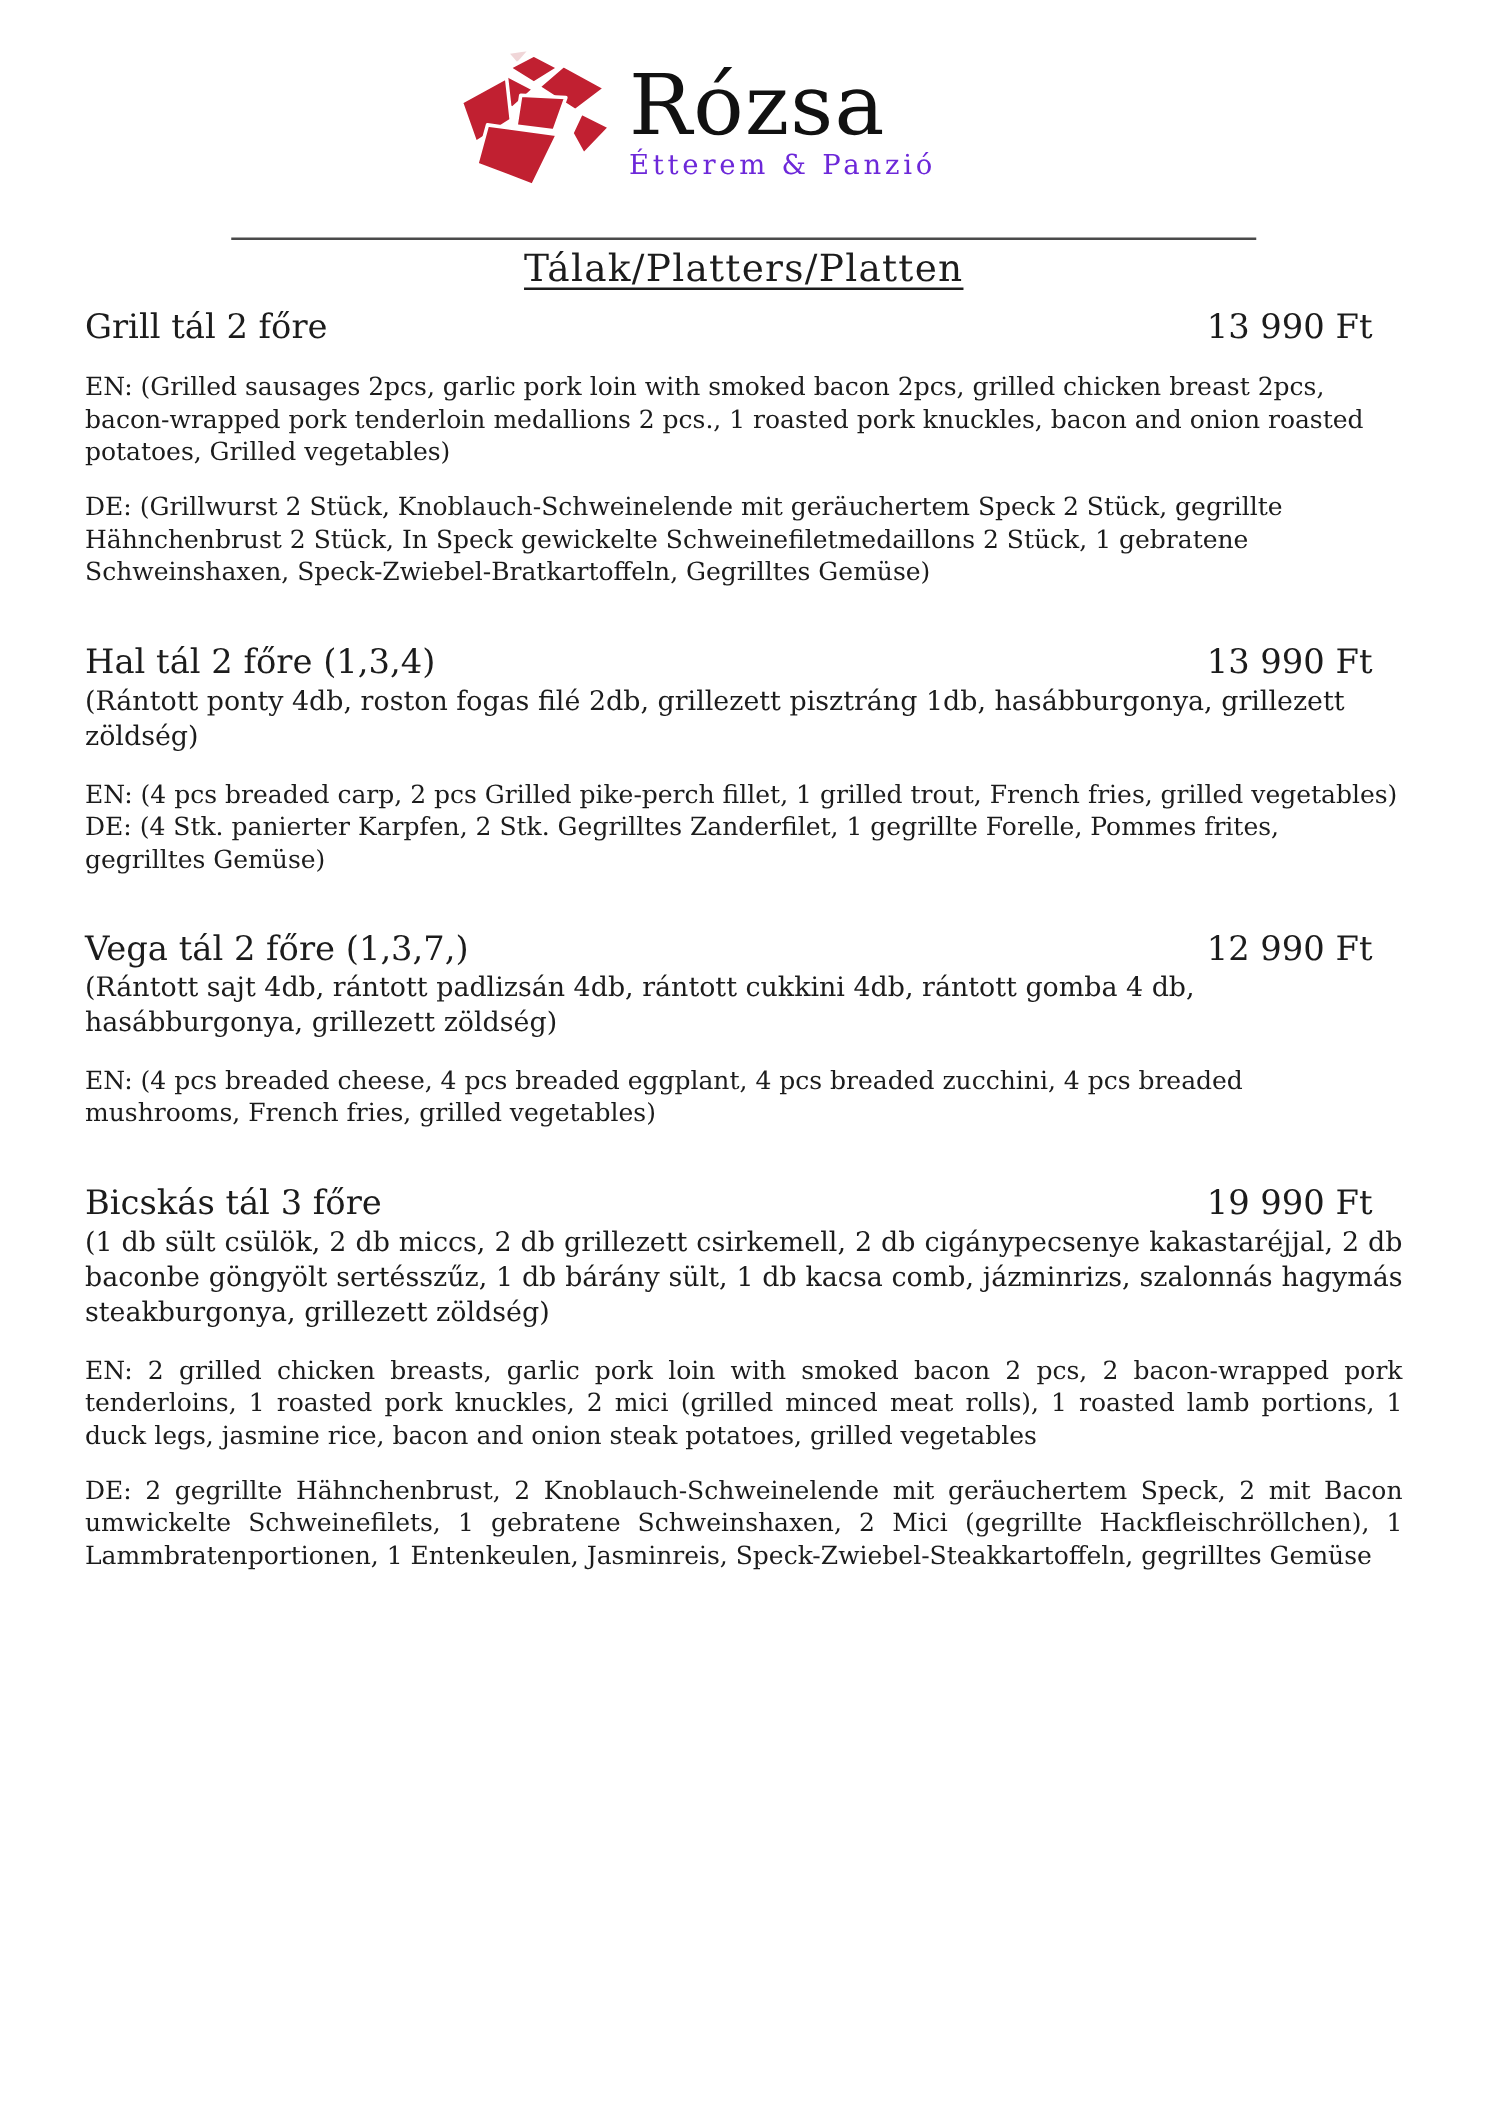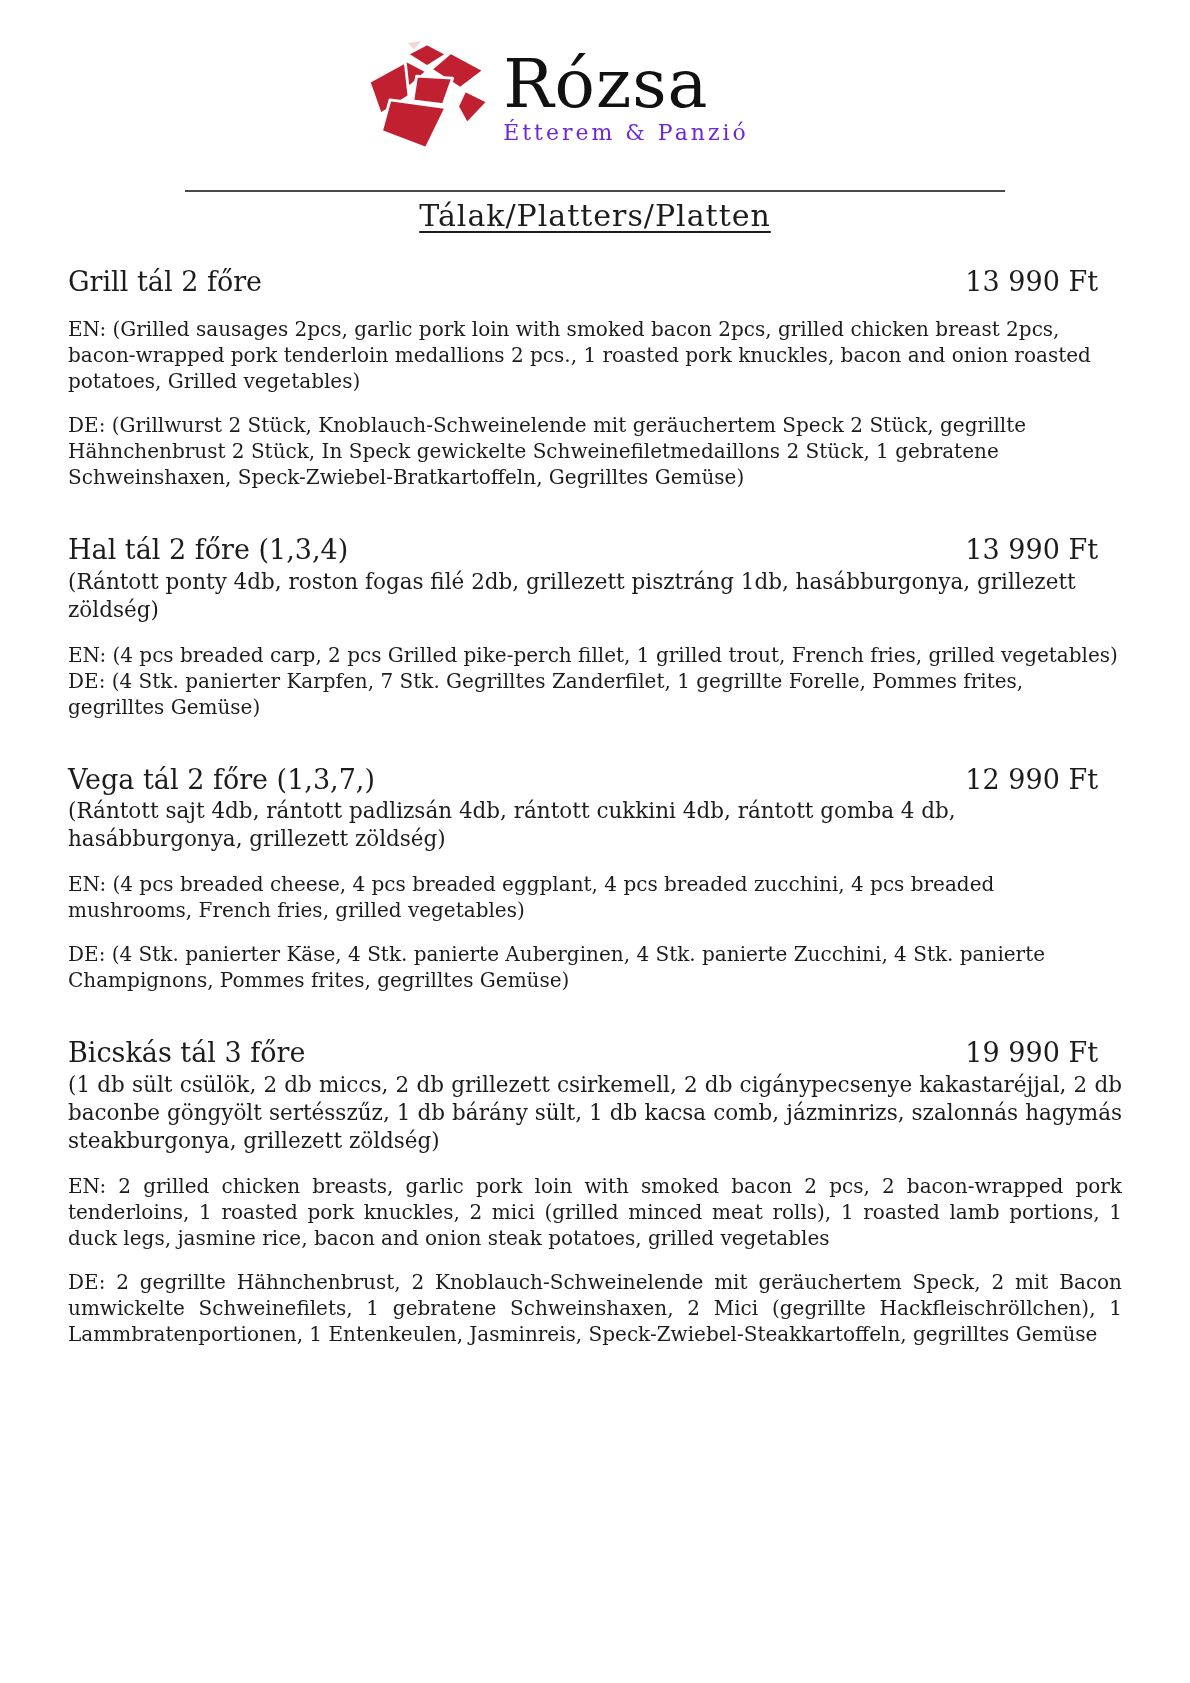--- a/index.html
+++ b/index.html
@@ -16,21 +16,21 @@
   .brand-text{display:flex;flex-direction:column;}
   .brand-name{font-size:67px;line-height:1.0;font-weight:400;color:#111;letter-spacing:1px;}
   .brand-subtitle{font-size:22px;letter-spacing:3px;color:#6d28d9;margin-top:2px;}
   .divider{width:820px;border:none;border-top:2px solid #4a4a4a;margin:32px auto 6px auto;}
   .page-title{
     text-align:center;font-size:30px;font-weight:400;margin:6px 0 0 0;
     letter-spacing:1px;
     text-decoration:underline;text-decoration-thickness:2px;text-underline-offset:5px;
   }
   
-  .menu{margin-top:33px;}
+  .menu{margin-top:13px;}
   .item{margin-bottom:44px;}
   .item-header{display:flex;justify-content:space-between;align-items:baseline;
                font-size:27px;line-height:1.18;}
   .item-name{font-weight:400;}
   .item-price{padding-right:24px;white-space:nowrap;}
   .desc{margin:0;font-size:21.5px;line-height:1.3;}
   .desc.hu{margin-top:2px;}
   .desc.en,.desc.de{font-size:20px;margin-top:18px;}
   .item.compact-de .desc.de{margin-top:0;}
   .justify{text-align:justify;}
@@ -74,31 +74,30 @@
       <p class="desc de">DE: (Grillwurst 2 Stück, Knoblauch-Schweinelende mit geräuchertem Speck 2 Stück, gegrillte Hähnchenbrust 2 Stück, In Speck gewickelte Schweinefiletmedaillons 2 Stück, 1 gebratene Schweinshaxen, Speck-Zwiebel-Bratkartoffeln, Gegrilltes Gemüse)</p>
     </section>
 
     <section class="item compact-de">
       <div class="item-header">
         <span class="item-name">Hal tál 2 főre (1,3,4)</span>
         <span class="item-price">13 990 Ft</span>
       </div>
       <p class="desc hu">(Rántott ponty 4db, roston fogas filé 2db, grillezett pisztráng 1db, hasábburgonya, grillezett zöldség)</p>
       <p class="desc en">EN: (4 pcs breaded carp, 2 pcs Grilled pike-perch fillet, 1 grilled trout, French fries, grilled vegetables)</p>
-      <p class="desc de">DE: (4 Stk. panierter Karpfen, 7 Stk. Gegrilltes Zanderfilet, 1 gegrillte Forelle, Pommes frites, gegrilltes Gemüse)</p>
+      <p class="desc de">DE: (4 Stk. panierter Karpfen, 2 Stk. Gegrilltes Zanderfilet, 1 gegrillte Forelle, Pommes frites, gegrilltes Gemüse)</p>
     </section>
 
     <section class="item">
       <div class="item-header">
         <span class="item-name">Vega tál 2 főre (1,3,7,)</span>
         <span class="item-price">12 990 Ft</span>
       </div>
       <p class="desc hu">(Rántott sajt 4db, rántott padlizsán 4db, rántott cukkini 4db, rántott gomba 4 db, hasábburgonya, grillezett zöldség)</p>
       <p class="desc en">EN: (4 pcs breaded cheese, 4 pcs breaded eggplant, 4 pcs breaded zucchini, 4 pcs breaded mushrooms, French fries, grilled vegetables)</p>
-      <p class="desc de">DE: (4 Stk. panierter Käse, 4 Stk. panierte Auberginen, 4 Stk. panierte Zucchini, 4 Stk. panierte Champignons, Pommes frites, gegrilltes Gemüse)</p>
     </section>
 
     <section class="item">
       <div class="item-header">
         <span class="item-name">Bicskás tál 3 főre</span>
         <span class="item-price">19 990 Ft</span>
       </div>
       <p class="desc hu justify">(1 db sült csülök, 2 db miccs, 2 db grillezett csirkemell, 2 db cigánypecsenye kakastaréjjal, 2 db baconbe göngyölt sertésszűz, 1 db bárány sült, 1 db kacsa comb, jázminrizs, szalonnás hagymás steakburgonya, grillezett zöldség)</p>
       <p class="desc en justify">EN: 2 grilled chicken breasts, garlic pork loin with smoked bacon 2 pcs, 2 bacon-wrapped pork tenderloins, 1 roasted pork knuckles, 2 mici (grilled minced meat rolls), 1 roasted lamb portions, 1 duck legs, jasmine rice, bacon and onion steak potatoes, grilled vegetables</p>
       <p class="desc de justify">DE: 2 gegrillte Hähnchenbrust, 2 Knoblauch-Schweinelende mit geräuchertem Speck, 2 mit Bacon umwickelte Schweinefilets, 1 gebratene Schweinshaxen, 2 Mici (gegrillte Hackfleischröllchen), 1 Lammbratenportionen, 1 Entenkeulen, Jasminreis, Speck-Zwiebel-Steakkartoffeln, gegrilltes Gemüse</p>

